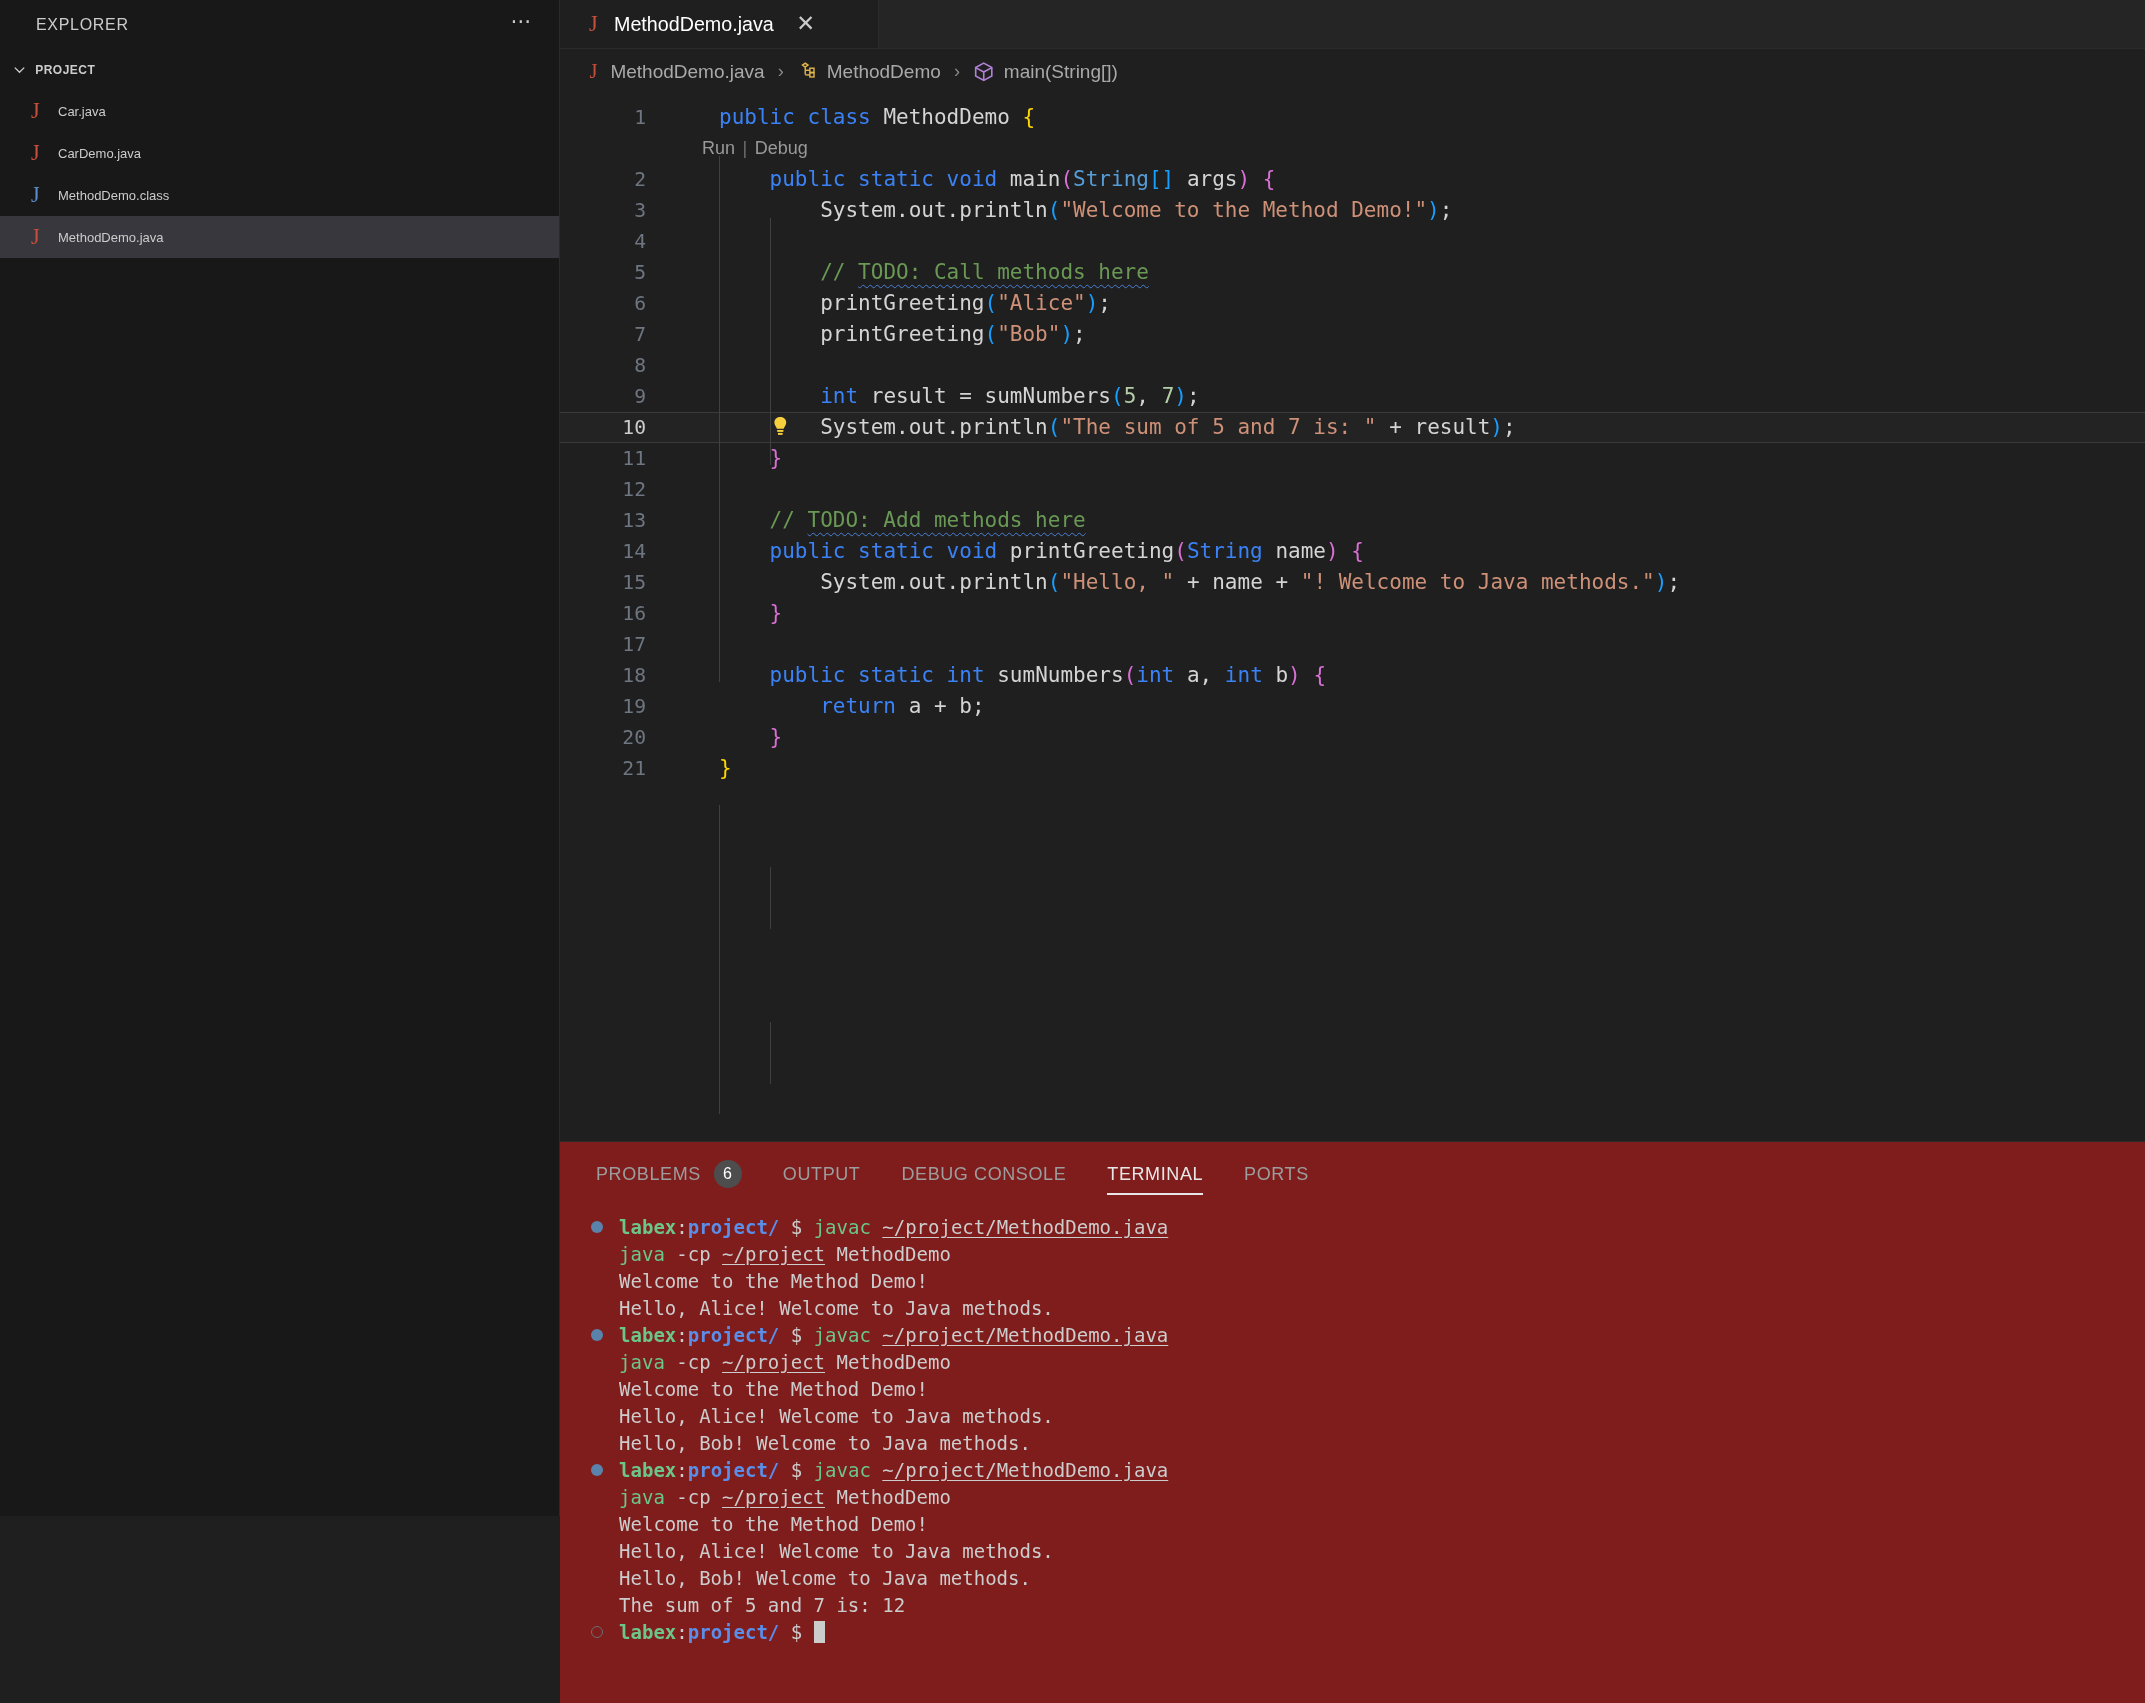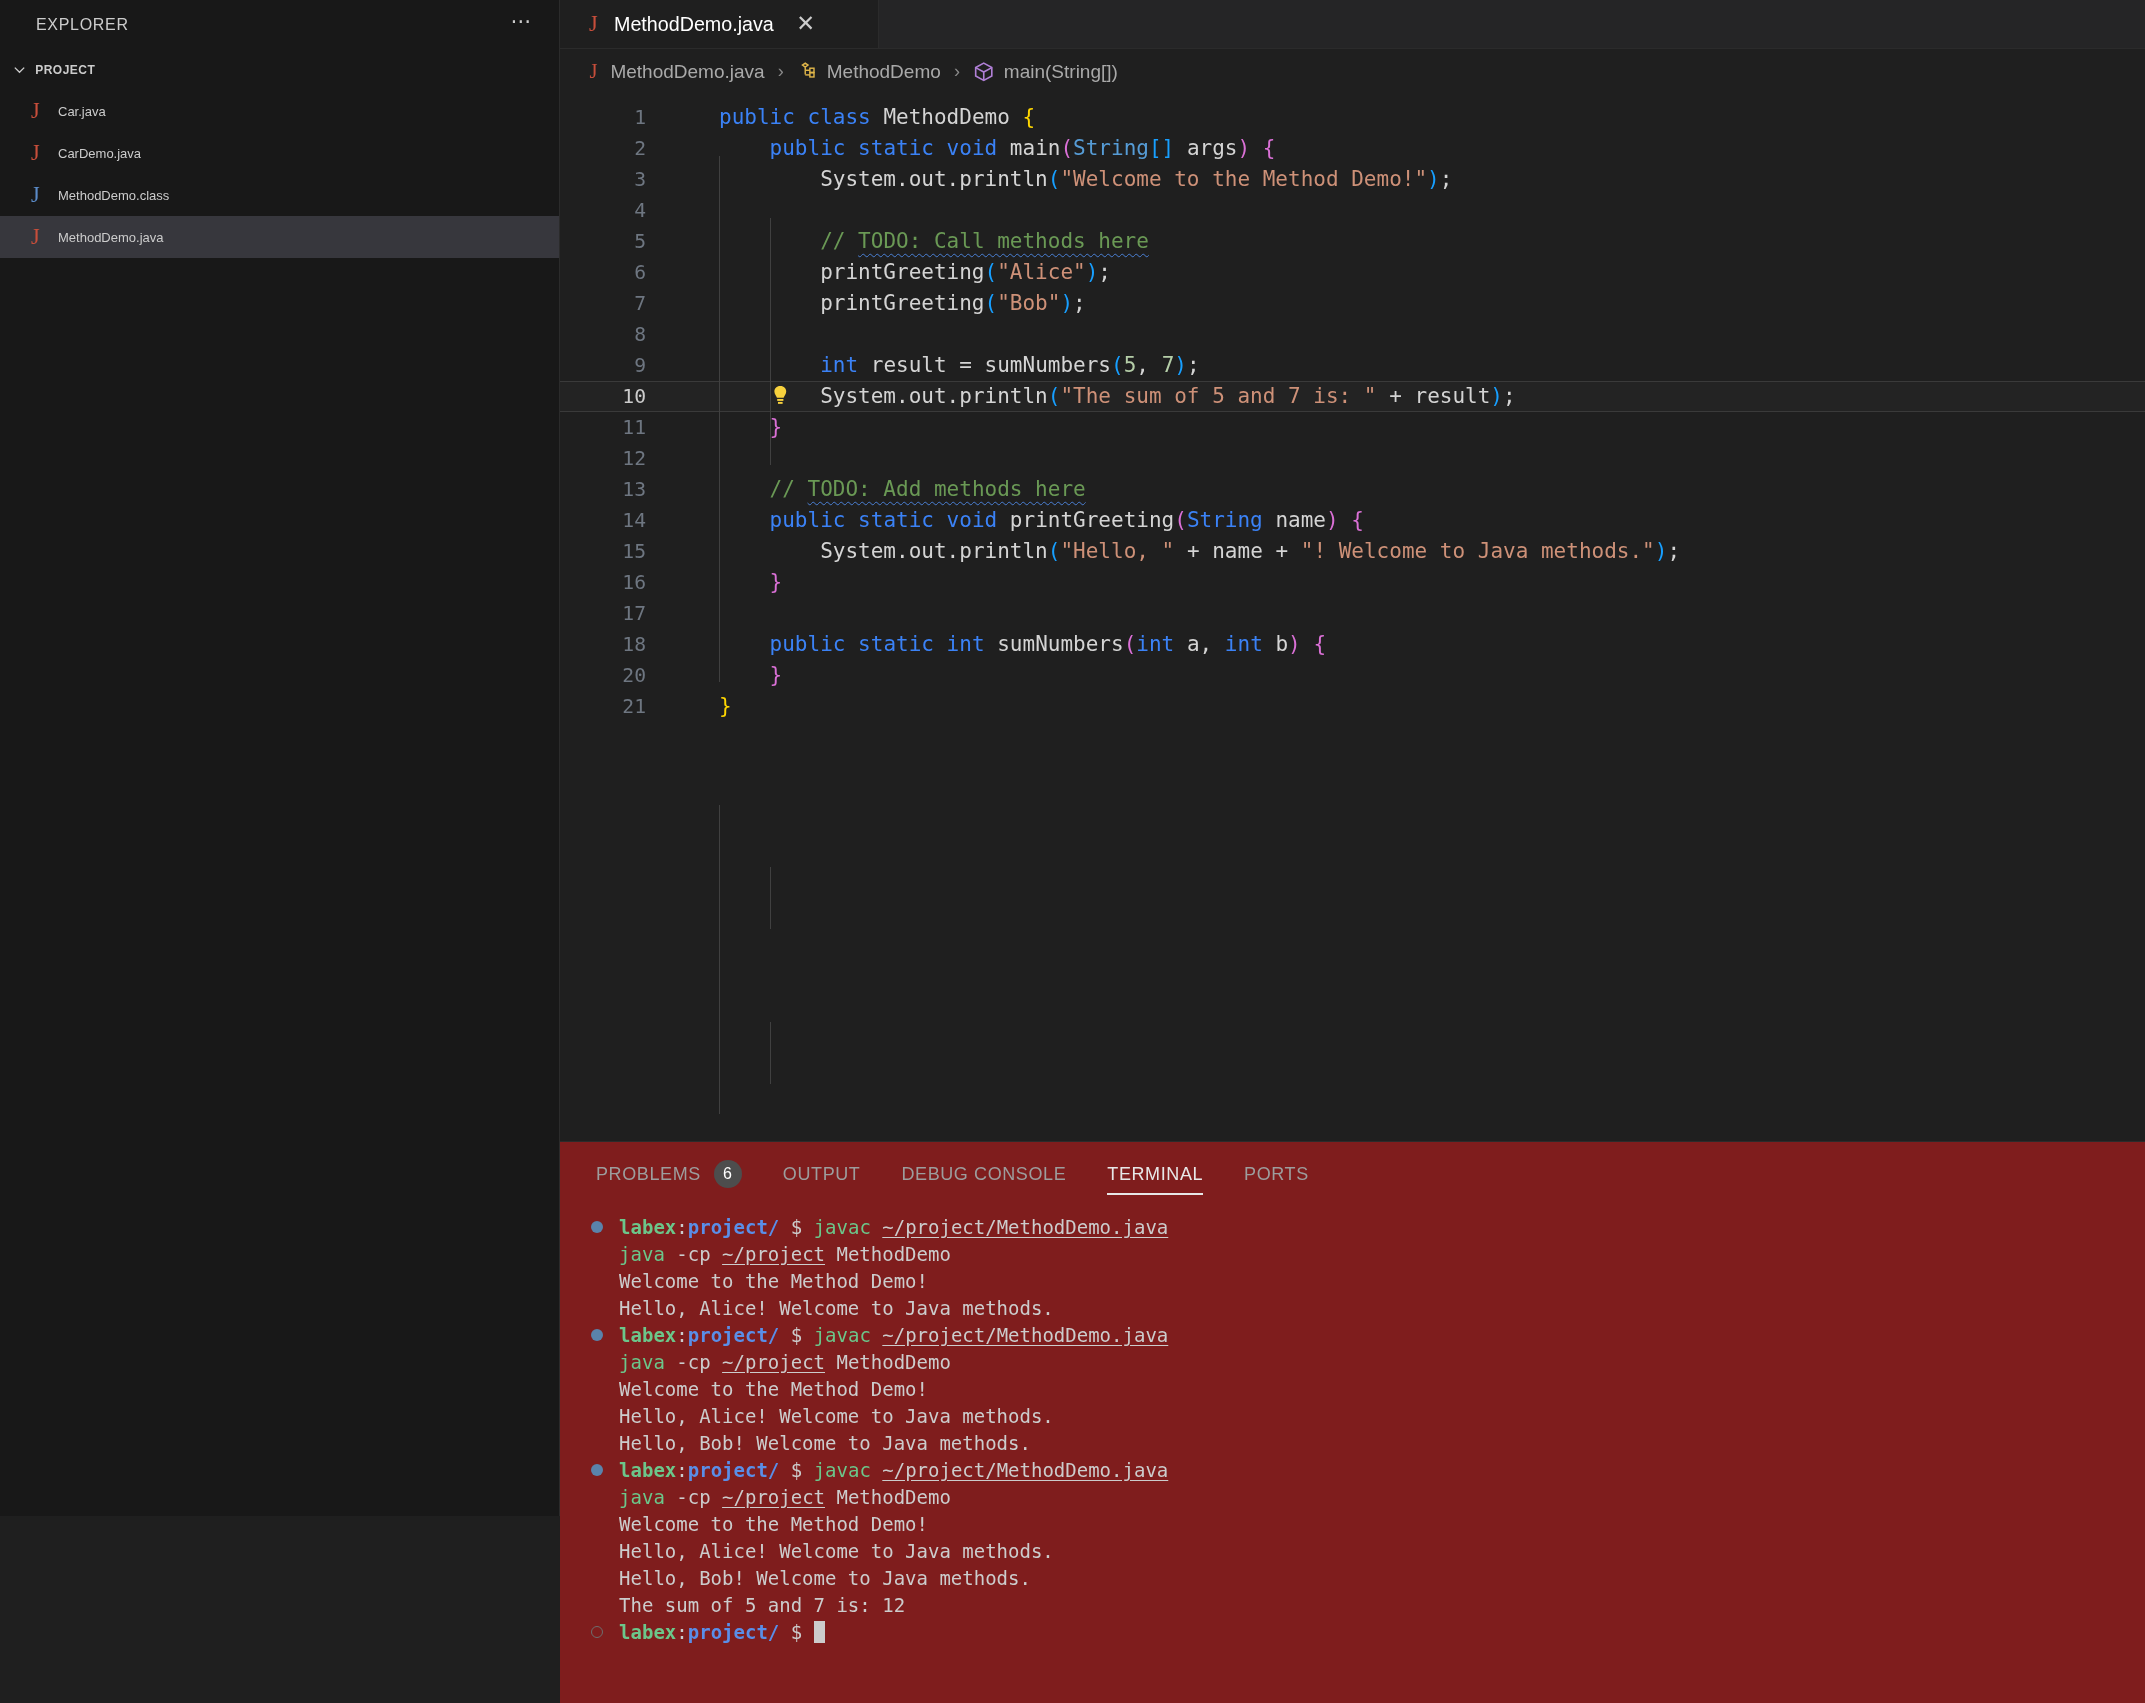--- a/index.html
+++ b/index.html
@@ -284,20 +284,26 @@
       <div class="ig" style="left:210px; top:124px; height:247px;"></div>
       <div class="ig" style="left:210px; top:773px; height:62px;"></div>
       <div class="ig" style="left:210px; top:928px; height:62px;"></div>
 
       <div class="code-line">
         <span class="ln">1</span>
         <span class="gutter-bulb"></span>
         <span class="txt"><span class="kw">public</span> <span class="kw">class</span> <span class="cls">MethodDemo</span> <span class="p1">{</span></span>
       </div>
 
+      <div class="codelens">
+        <span class="spacer"></span>
+        <span class="cl-link">Run</span>
+        <span class="cl-bar">|</span>
+        <span class="cl-link">Debug</span>
+      </div>
 
       <div class="code-line">
         <span class="ln">2</span>
         <span class="gutter-bulb"></span>
         <span class="txt">    <span class="kw">public</span> <span class="kw">static</span> <span class="kw">void</span> <span class="cls">main</span><span class="p2">(</span><span class="type" style="color:#569cd6">String</span><span class="p3">[]</span> <span class="pl">args</span><span class="p2">)</span> <span class="p2">{</span></span>
       </div>
 
       <div class="code-line">
         <span class="ln">3</span>
         <span class="gutter-bulb"></span>
@@ -393,20 +399,25 @@
         <span class="gutter-bulb"></span>
         <span class="txt"></span>
       </div>
 
       <div class="code-line">
         <span class="ln">18</span>
         <span class="gutter-bulb"></span>
         <span class="txt">    <span class="kw">public</span> <span class="kw">static</span> <span class="kw">int</span> <span class="cls">sumNumbers</span><span class="p2">(</span><span class="kw">int</span> <span class="pl">a</span><span class="pl">,</span> <span class="kw">int</span> <span class="pl">b</span><span class="p2">)</span> <span class="p2">{</span></span>
       </div>
 
+      <div class="code-line">
+        <span class="ln">19</span>
+        <span class="gutter-bulb"></span>
+        <span class="txt">        <span class="kw">return</span> <span class="pl">a</span> <span class="pl">+</span> <span class="pl">b</span><span class="pl">;</span></span>
+      </div>
 
       <div class="code-line">
         <span class="ln">20</span>
         <span class="gutter-bulb"></span>
         <span class="txt">    <span class="p2">}</span></span>
       </div>
 
       <div class="code-line">
         <span class="ln">21</span>
         <span class="gutter-bulb"></span>

